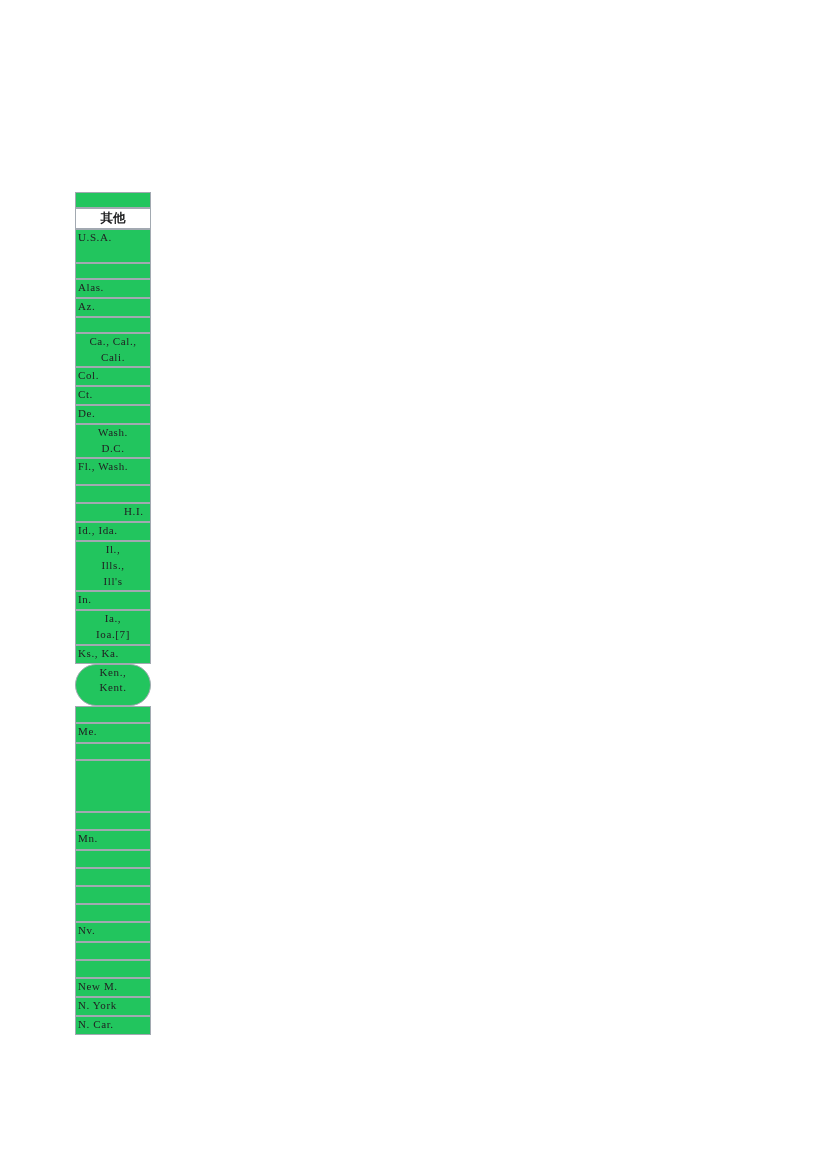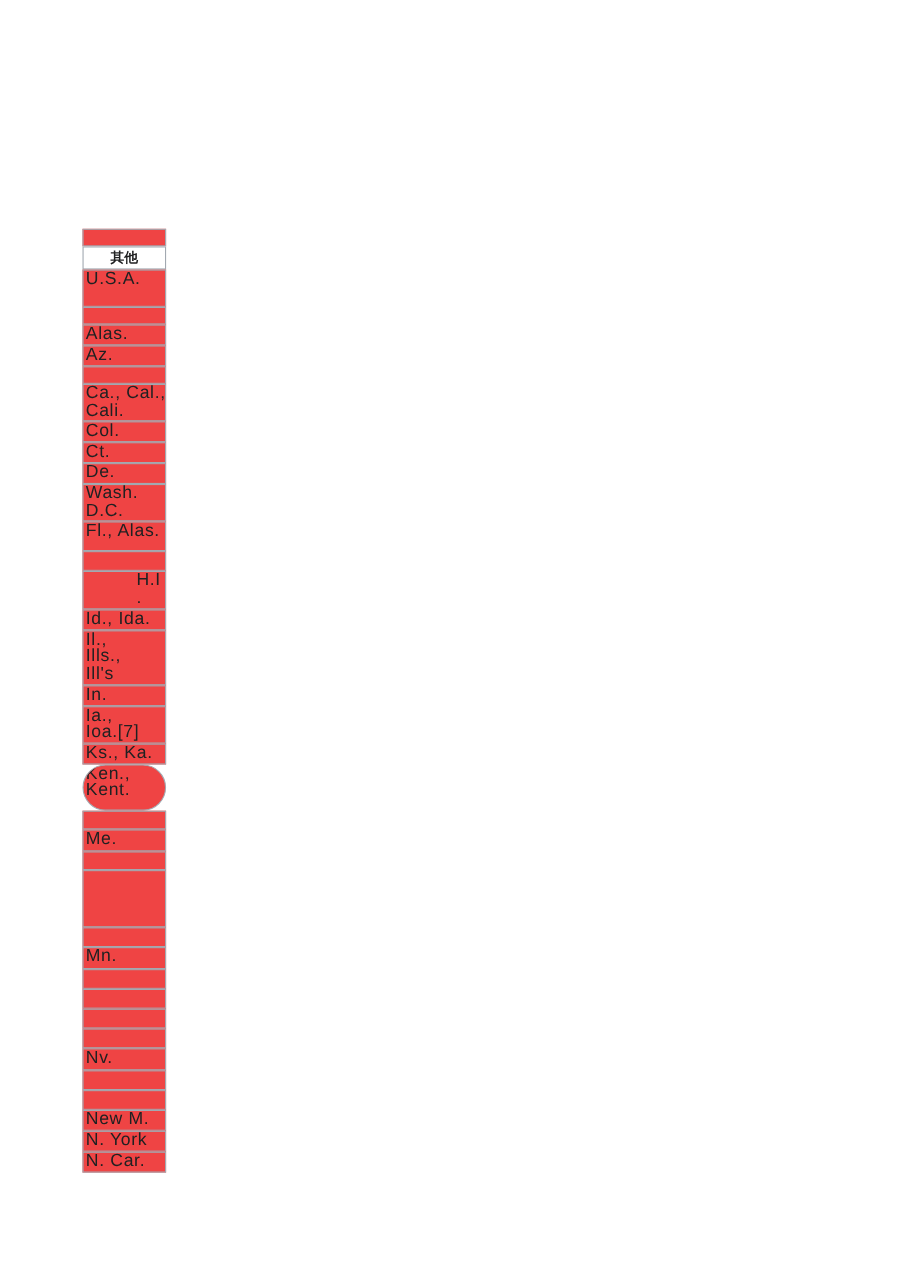--- a/index.html
+++ b/index.html
@@ -12,42 +12,42 @@
     width: 827px;
     height: 1170px;
     position: relative;
     font-family: "Liberation Mono", "DejaVu Sans Mono", monospace;
     overflow: hidden;
   }
 
   #table-wrap {
     position: absolute;
     left: 75px;
-    top: 208px;
+    top: 192px;
     width: 76px;
   }
 
   table.wikitable {
     border-collapse: separate;
     border-spacing: 0;
     width: 76px;
     table-layout: fixed;
     background: #ffffff;
   }
 
   table.wikitable td,
   table.wikitable th {
     border: 1px solid #a2a9b1;
     padding: 0px 2px 1px 2px;
     vertical-align: top;
-    font-size: 16px;
+    font-size: 11px;
     line-height: 15.6px;
-    font-family: Liberation Sans, sans-serif;
+    font-family: Liberation Serif, serif;
     color: #202122;
-    background: #ef4444;
+    background: #22c55e;
     word-wrap: break-word;
     overflow: hidden;
     letter-spacing: 0.6px;
   }
 
   table.wikitable th {
     background: #ffffff;
     text-align: center;
     font-weight: bold;
     font-family: "DejaVu Sans", "Liberation Sans", sans-serif;
@@ -67,20 +67,21 @@
     background: #fafaca;
   }
 
   td.empty {
     
   }
 
   .cell-line {
     display: block;
     white-space: pre;
+    text-align: center;
   }
 </style>
 </head>
 <body>
 
 <div id="table-wrap">
   <table class="wikitable">
     <tbody>
       <tr class="spacer-row">
         <td></td>
@@ -119,21 +120,21 @@
         <tr>
           <td style="height: 16px;">De.</td>
         </tr>
         <tr>
           <td class="hl" style="height: 31px; margin-left: 48px;">
             <span class="cell-line">Wash.</span>
             <span class="cell-line">D.C.</span>
           </td>
         </tr>
         <tr>
-          <td style="height: 24px;">Fl., Alas.</td>
+          <td style="height: 24px;">Fl., Wash.</td>
         </tr>
         <tr>
           <td class="empty" style="height: 15px;"></td>
         </tr>
         <tr>
           <td style="height: 16px; padding-left: 48px;">H.I.</td>
         </tr>
         <tr>
           <td style="height: 16px;">Id., Ida.</td>
         </tr>

